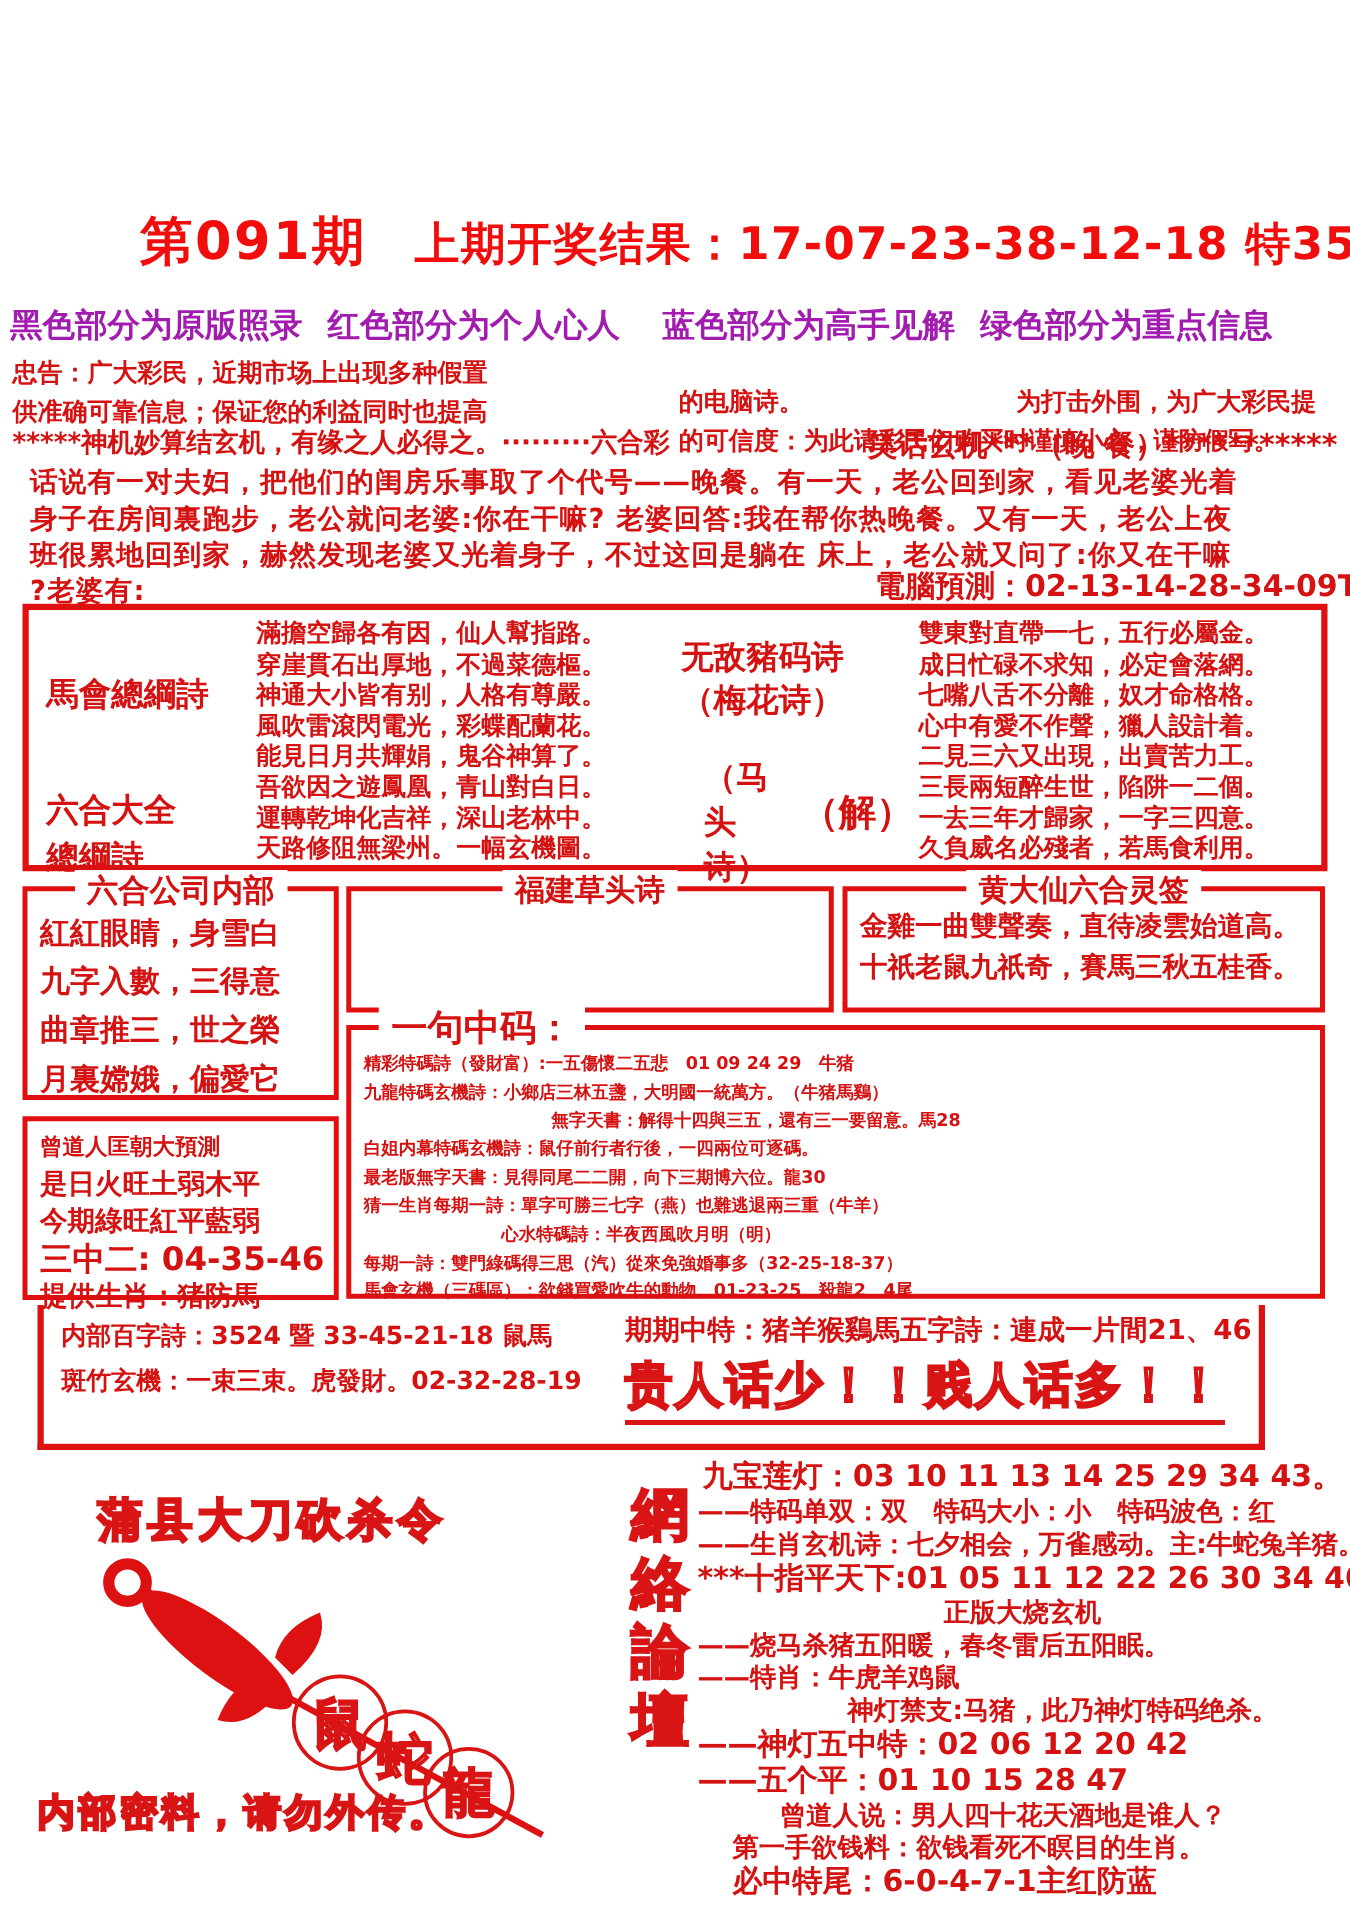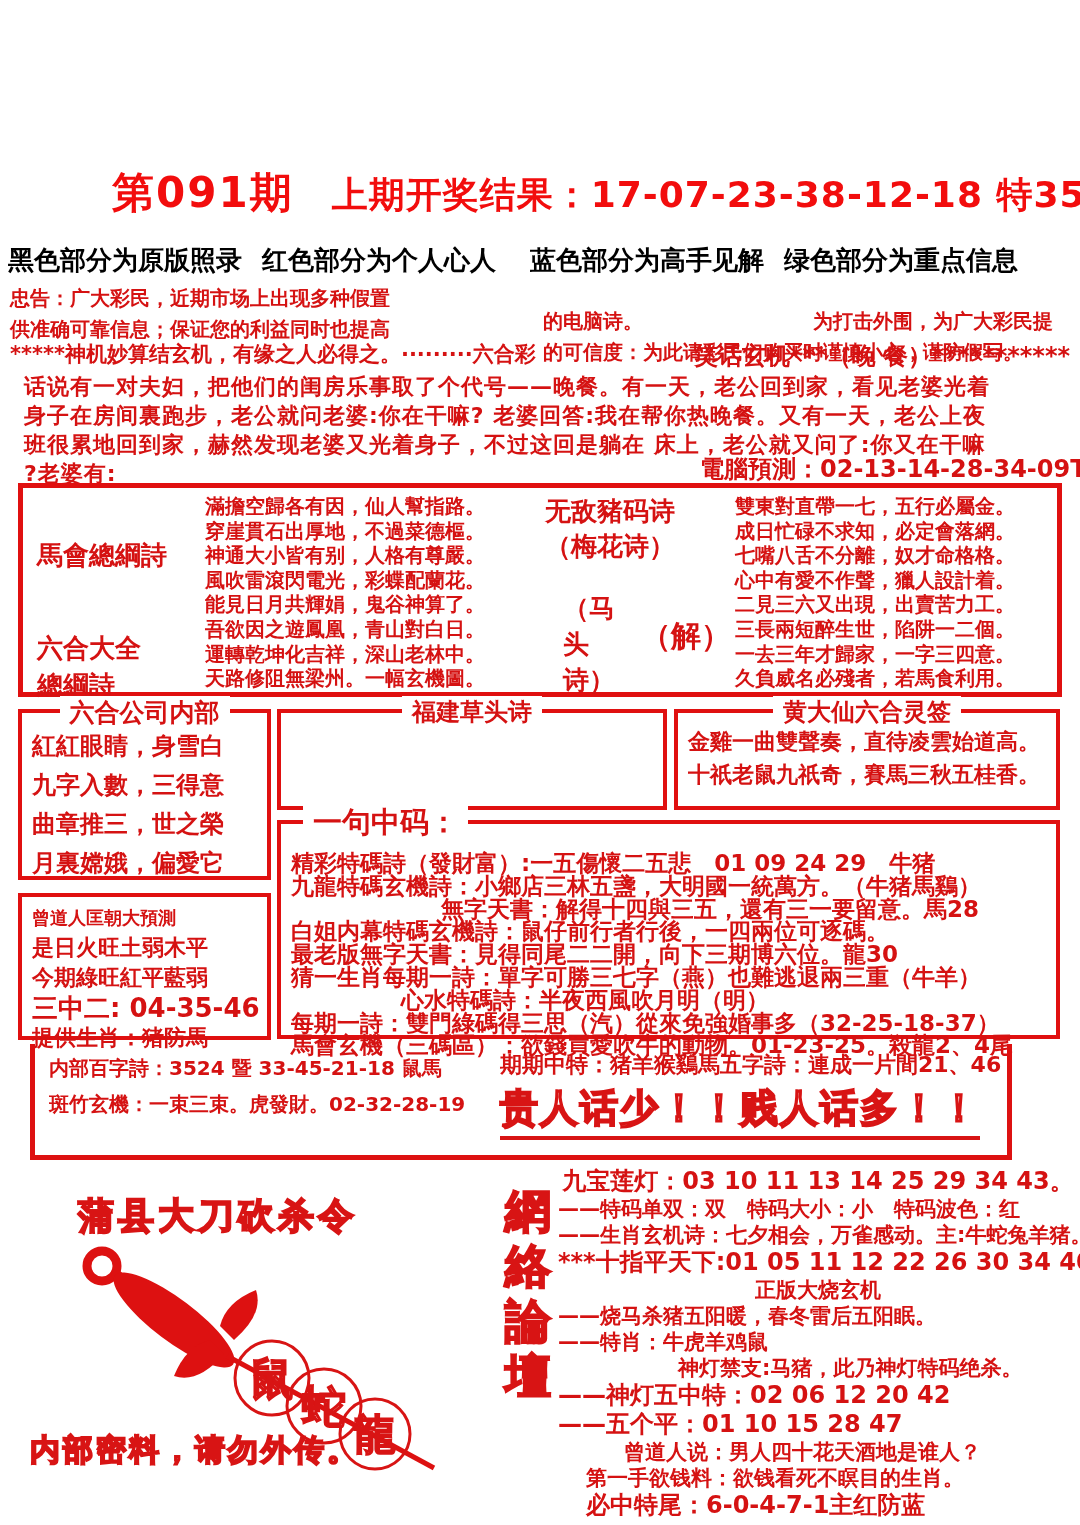--- a/index.html
+++ b/index.html
@@ -15,21 +15,21 @@
   }
   .abs { position:absolute; }
 
   
   .header { display:flex; align-items:baseline; gap:38px; color:#f20d0d; white-space:nowrap; }
   .issue  { font-size:42px; letter-spacing:2px; }
   .result { font-size:36px; letter-spacing:1px; }
 
   
   .legend { display:flex; gap:20px; font-size:26px; white-space:nowrap; color:#d append81010; }
-  .legend span { color:#000000; }
+  .legend span { color:#a21caf; }
 
   
   .notice { font-size:20px; line-height:31px; }
   .notice-r1 { display:flex; justify-content:space-between; padding-right:20px;margin-top:23px; }
 
   
   .joke-intro { display:flex; width:1060px; }
   .joke-intro .jl { font-size:21px; }
   .joke-intro .jr { font-size:24px; margin-left:auto; }
   .story { font-size:22px; line-height:29px; letter-spacing:1px; }
@@ -41,41 +41,41 @@
     border:5px solid #e01010;
     display:flex;
     padding:6px 8px 4px 14px;
   }
   .mb-labels { flex:0 0 168px; font-size:26px; }
   .mb-label1 { margin-top:44px; }
   .mb-label2 { margin-top:58px; }
   .mb-label3 { margin-top:2px; }
   .mb-poem   { flex:0 0 340px; font-size:20px; line-height:24.6px; white-space:nowrap; }
   .mb-mid    { flex:0 0 190px; text-align:left; }
-  .mb-mid-t1 { font-size:26px; }
+  .mb-mid-t1 { font-size:26px; margin-top:14px; }
   .mb-mid-t2 { font-size:26px; }
   .mb-mid-row{ display:flex; margin-top:26px; margin-left:18px; }
   .mb-vert div { font-size:26px; line-height:36px; }
   .mb-jie    { font-size:30px; margin-left:26px; margin-top:26px; }
   .mb-poem2  { flex:1 1 auto; font-size:20px; line-height:24.6px; white-space:nowrap; }
 
   
   .rbox { border:4px solid #e01010; position:absolute; background:#fff0; }
   .rbox-title {
     position:absolute; top:-17px; left:50%; transform:translateX(-50%);
     background:#ffffff; padding:0 10px; white-space:nowrap; font-size:24px;
   }
   .company-lines { padding:14px 8px 0 10px; font-size:24px; line-height:39px; white-space:nowrap; }
   .twoline { padding:12px 6px 0 10px; font-size:22px; line-height:33px; white-space:nowrap; }
 
   .yiju-title {
     position:absolute; top:-21px; left:22px;
     background:#ffffff; padding:0 10px; font-size:29px; white-space:nowrap;
   }
-  .yiju-lines { padding:28px 6px 0 10px; font-size:23px; line-height:22.8px; white-space:nowrap; }
+  .yiju-lines { padding:16px 6px 0 10px; font-size:14px; line-height:22.8px; white-space:nowrap; }
   .yiju-lines div:nth-child(3) { padding-left:150px; }
   .yiju-lines div:nth-child(7) { padding-left:110px; }
 
   .zeng-lines { padding:6px 6px 0 10px; font-size:22px; line-height:30px; white-space:nowrap; }
   .zeng-lines .zt { font-size:18px; }
   .zeng-lines .znum { font-size:26px; }
 
   
   .band {
     border-left:5px solid #dd1111;

